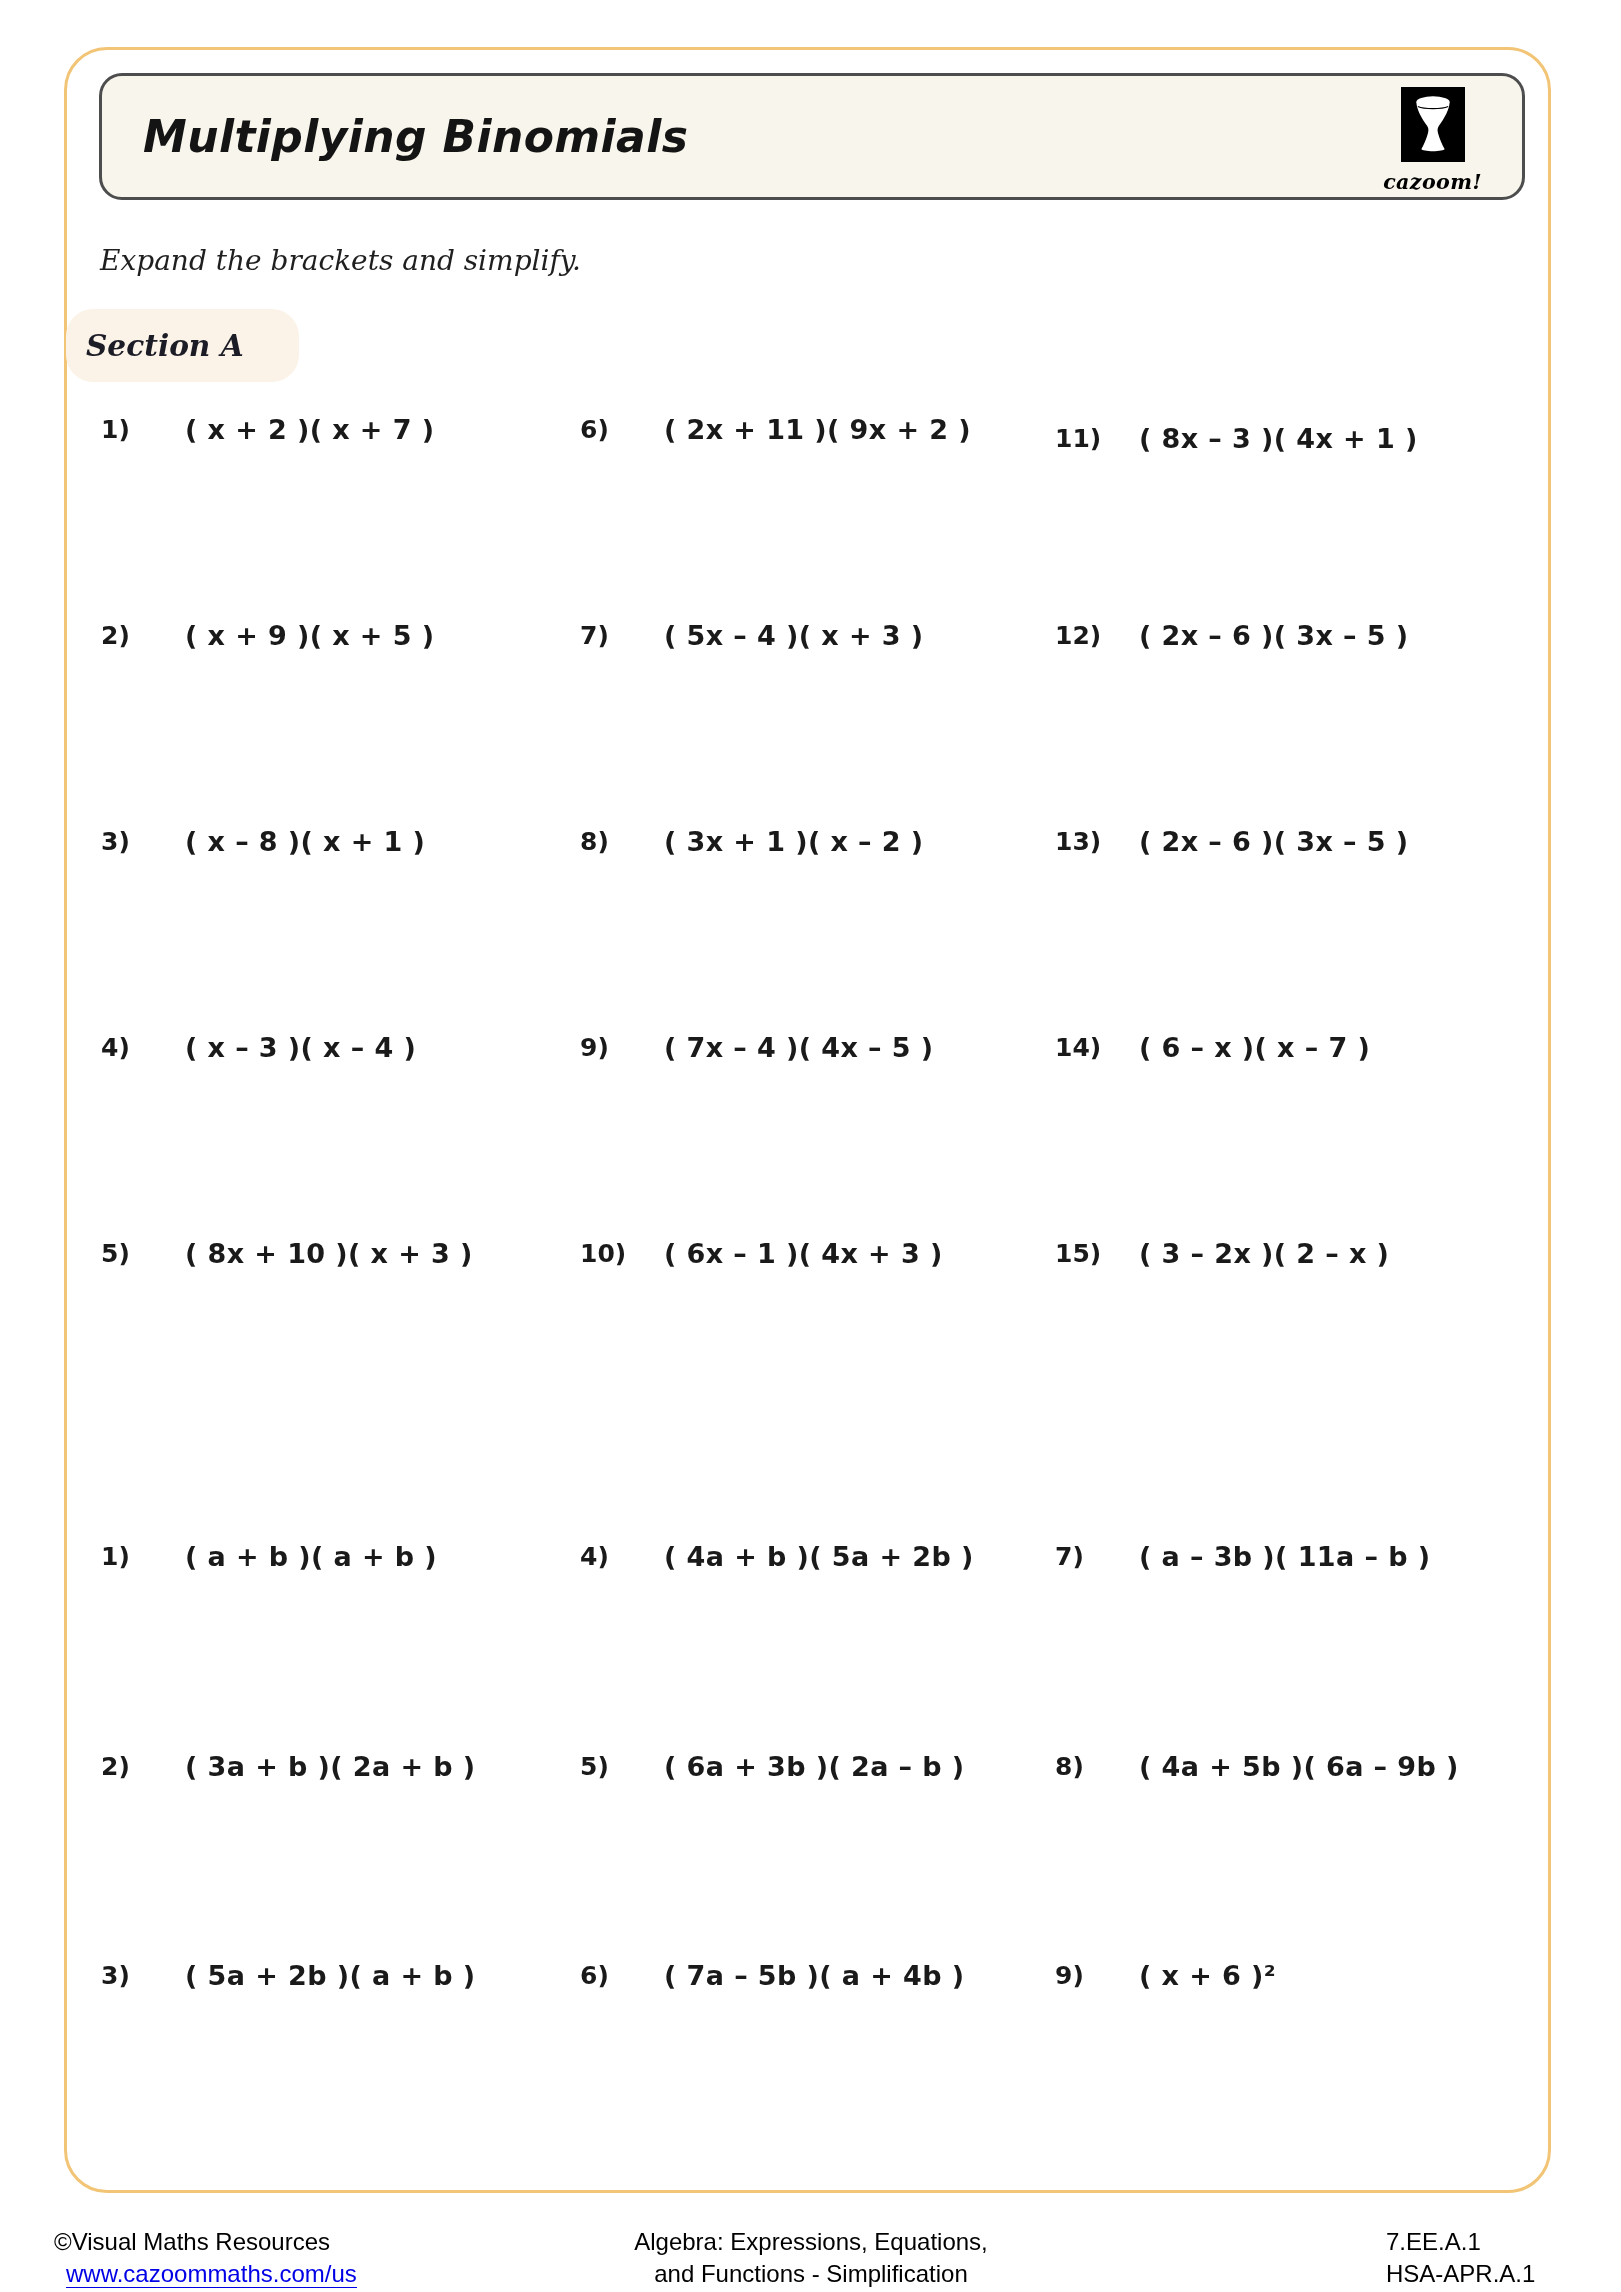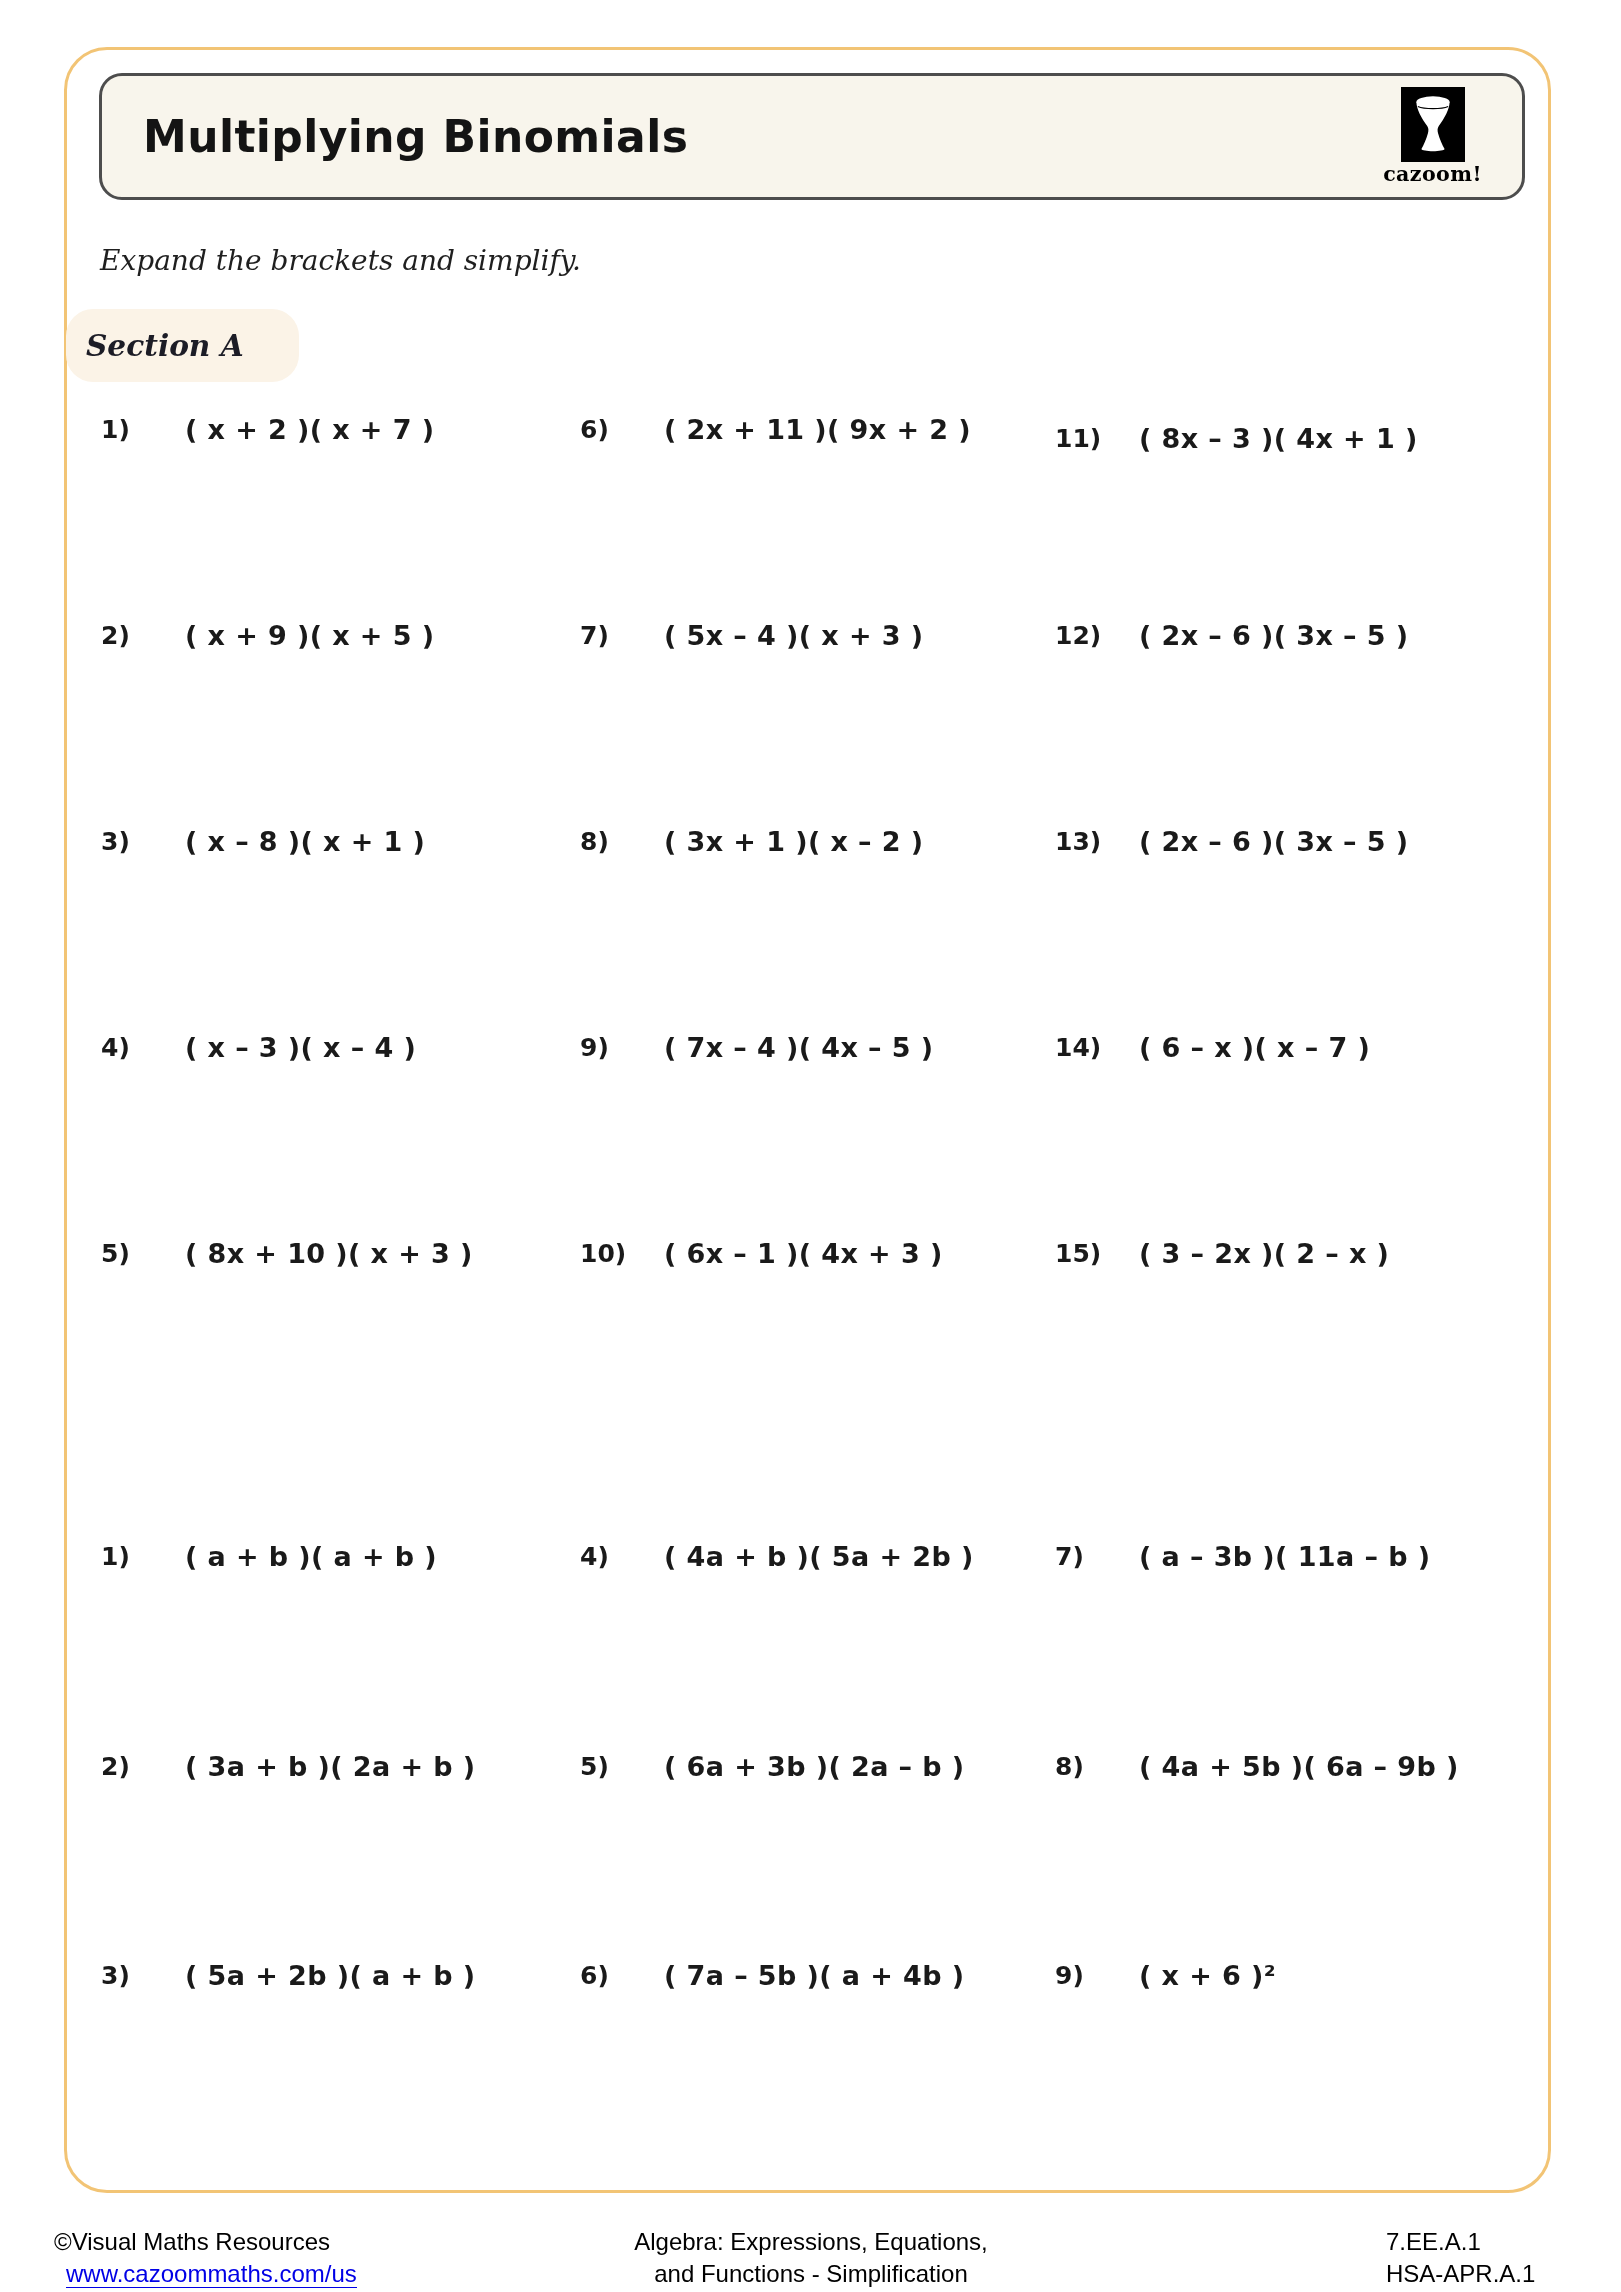--- a/index.html
+++ b/index.html
@@ -31,20 +31,21 @@
     left: 99px;
     top: 73px;
     width: 1426px;
     height: 127px;
     background: #F8F5EC;
     border: 3.6px solid #4D4D4D;
     border-radius: 23px;
     box-sizing: border-box;
     display: flex;
     align-items: center;
+    font-style: italic;
   }
   .title-text {
     font-weight: bold;
     font-size: 44px;
     color: #141414;
     padding-left: 41px;
     letter-spacing: 0.4px;
   }
   .logo {
     position: absolute;
@@ -61,21 +62,21 @@
     display: flex;
     align-items: center;
     justify-content: center;
   }
   .logo-text {
     font-family: "DejaVu Serif", serif;
     font-weight: bold;
     font-size: 20.6px;
     color: #000;
     letter-spacing: 0.4px;
-    margin-top: 0px;
+    margin-top: 8px;
     text-align: center;
   }
   .instruction {
     position: absolute;
     left: 100px;
     top: 244px;
     font-family: "DejaVu Serif", serif;
     font-style: italic;
     font-size: 28px;
     color: #1f1f1f;

